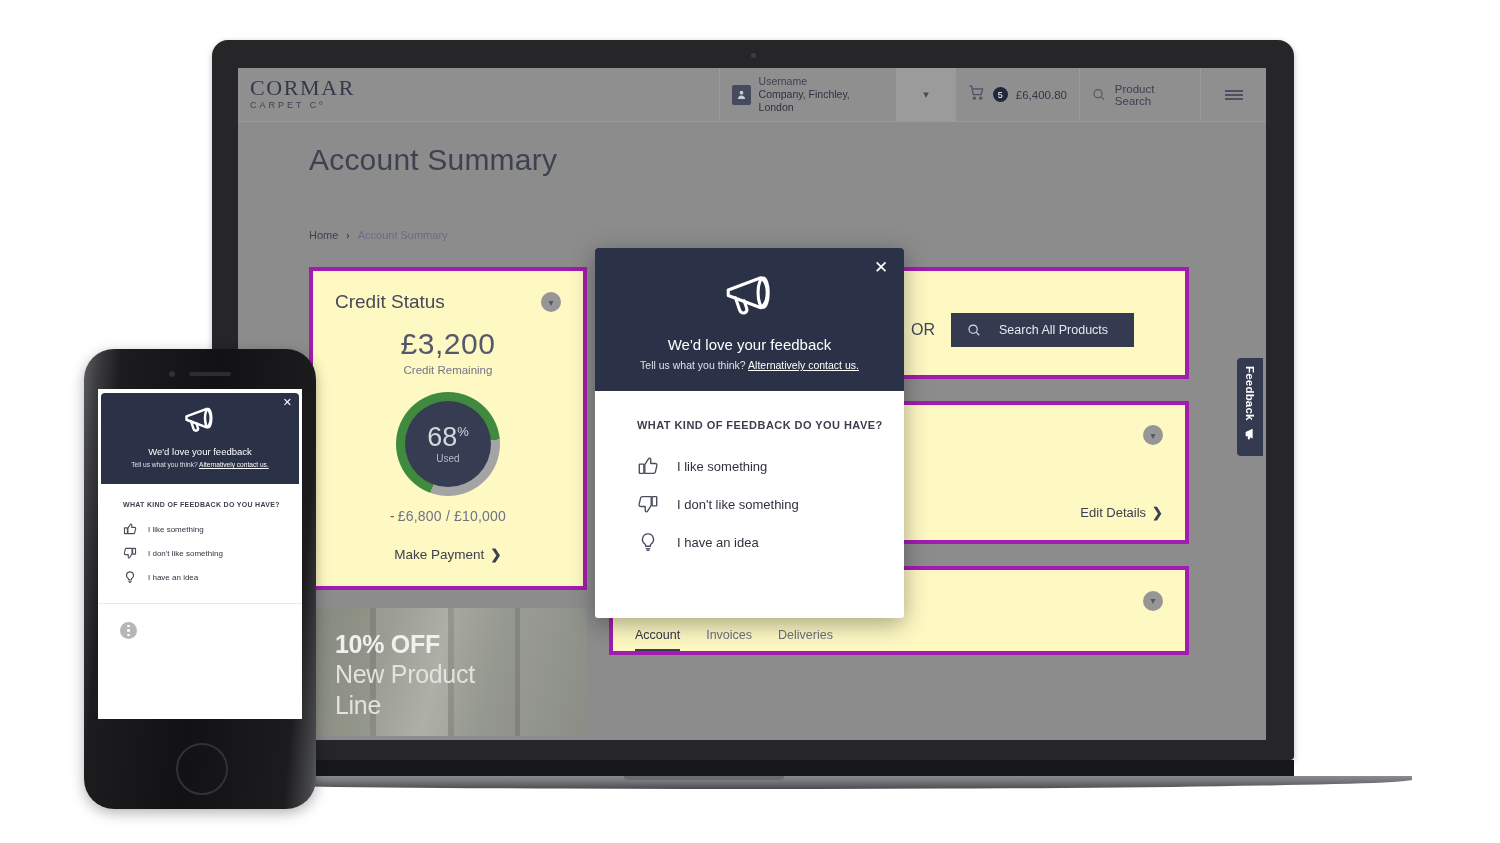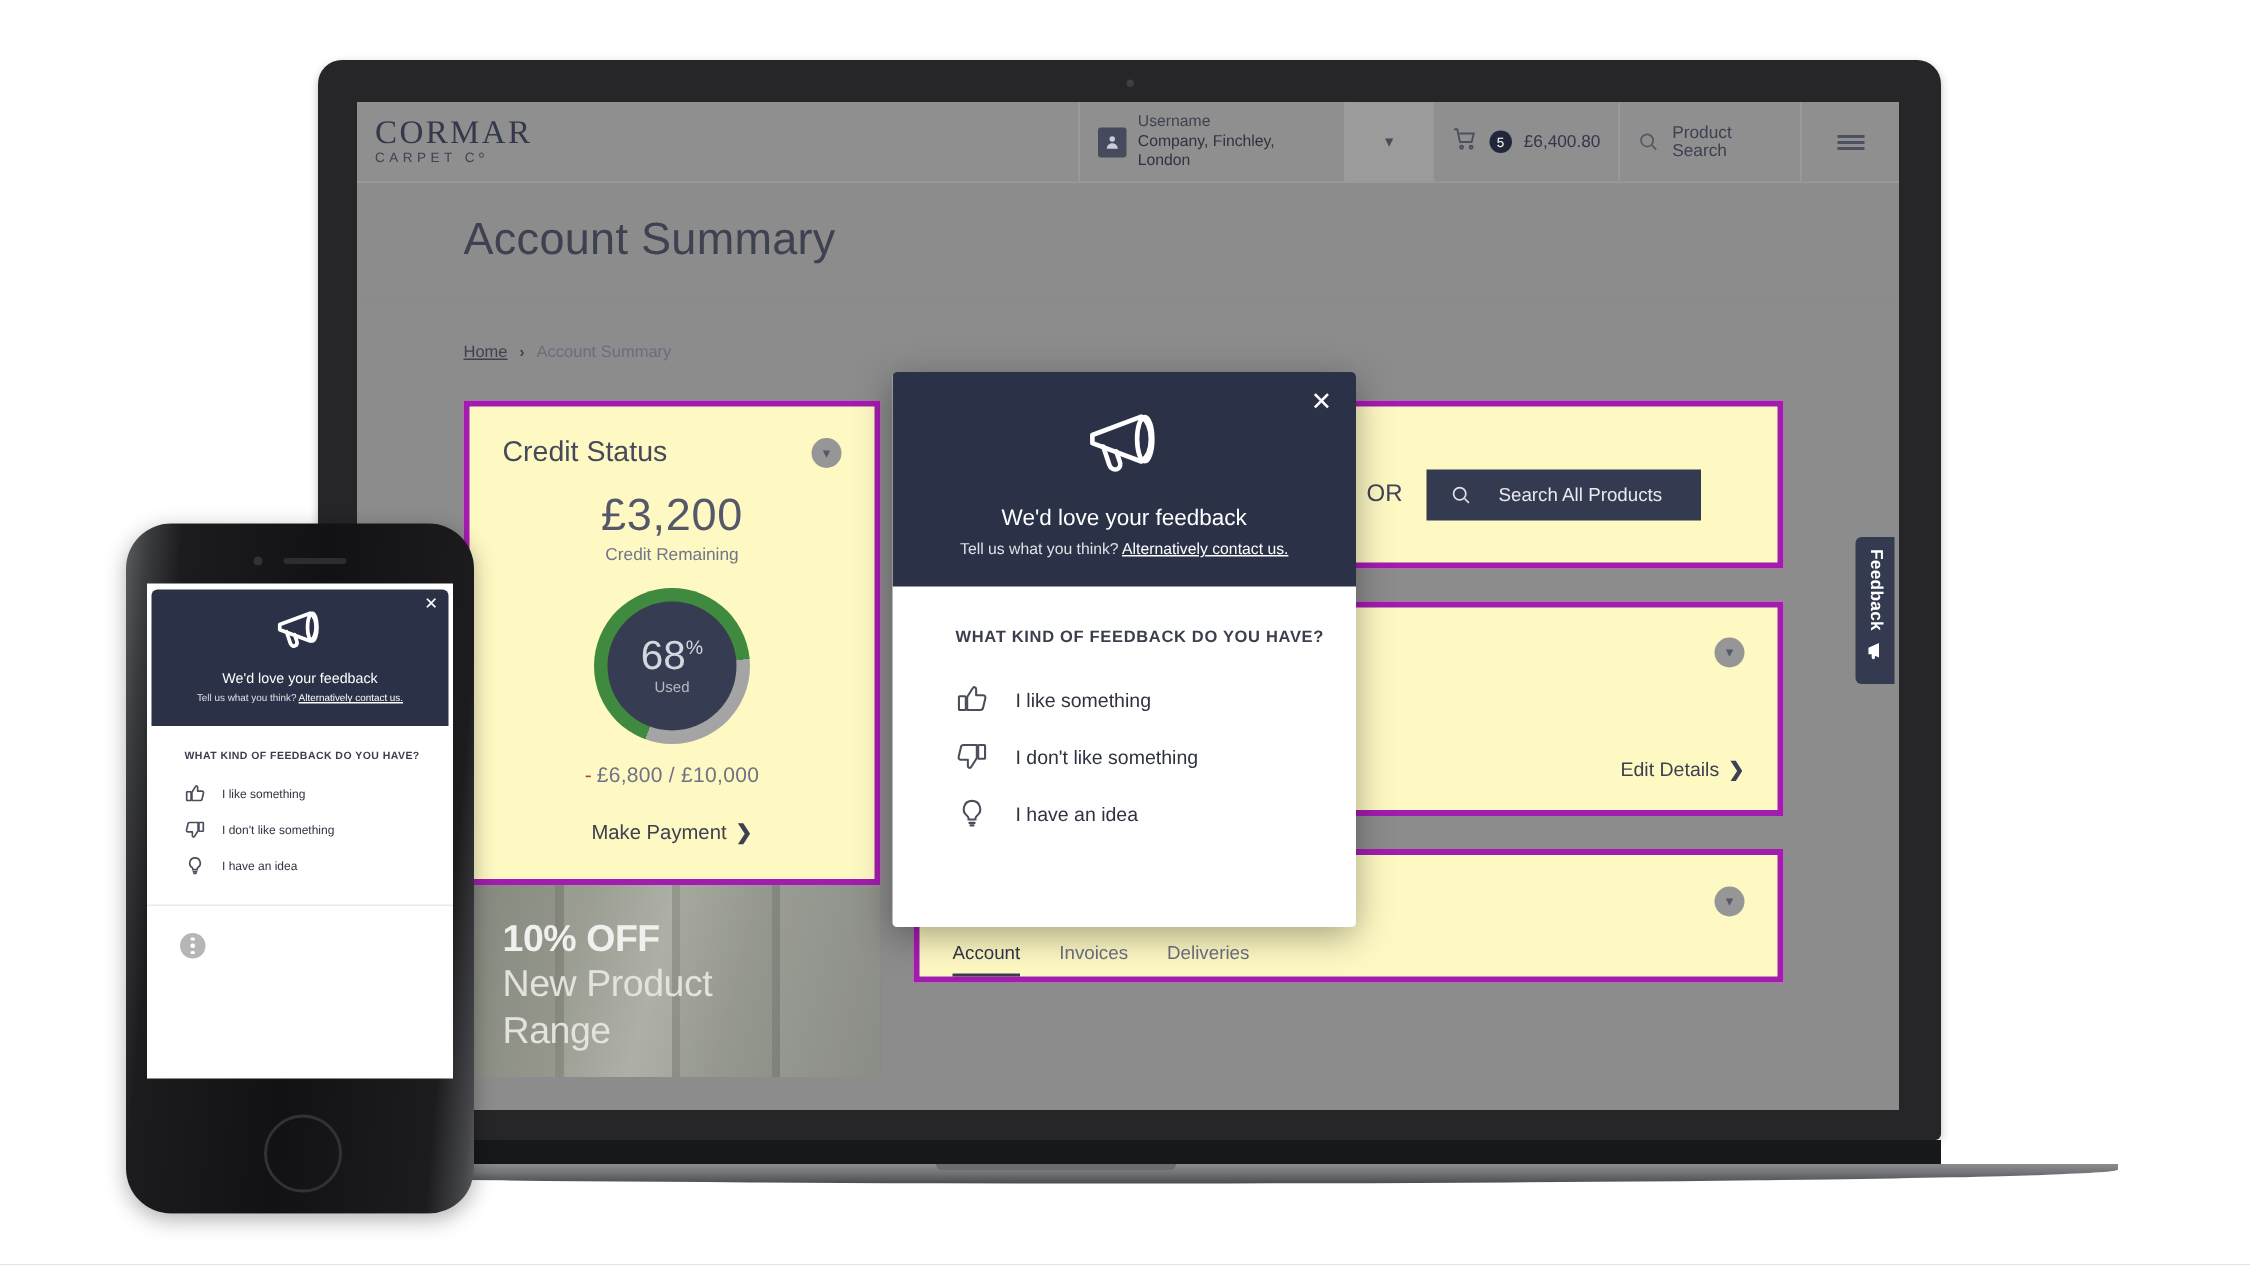--- a/index.html
+++ b/index.html
@@ -180,21 +180,21 @@
   }
   .breadcrumb {
     padding-left: 71px;
     font-size: 11px;
     color: #63667a;
     display: flex;
     align-items: center;
     gap: 8px;
     margin-bottom: 26px;
   }
-  .breadcrumb .home { color: #3e4150; text-decoration: underline; }
+  .breadcrumb .home { color: #3e4150; }
   .breadcrumb .chev { font-size: 10px; color: #3e4150; font-weight: bold; }
   .breadcrumb .cur { color: #6a6d80; }
 
   .cards-row {
     display: flex;
     gap: 22px;
     padding: 0 71px;
     align-items: flex-start;
   }
   .card {
@@ -271,20 +271,21 @@
     font-size: 13.5px;
     color: #3c4050;
     display: flex;
     justify-content: center;
     gap: 6px;
     align-items: center;
     padding-bottom: 6px;
   }
 
   .promo {
+    margin-top: 18px;
     width: 278px;
     height: 128px;
     position: relative;
     overflow: hidden;
     background: linear-gradient(105deg,#7e8176 0%, #8d9083 28%, #a2a49a 46%, #8f9289 66%, #7d8078 100%);
   }
   .promo:before {
     content: "";
     position: absolute; inset: 0;
     background:
@@ -644,21 +645,21 @@
                     <span>Make Payment</span>
                     <span style="font-weight:bold">❯</span>
                   </div>
                 </div>
               </div>
 
               <div class="promo">
                 <div class="promo-txt">
                   <div class="promo-1">10% OFF</div>
                   <div class="promo-2">New Product</div>
-                  <div class="promo-2">Range</div>
+                  <div class="promo-2">Line</div>
                 </div>
               </div>
             </div>
 
             <div class="col-right">
 
               <div class="card search-card">
                 <div class="card-head">
                   <span class="card-title"></span>
                 </div>

